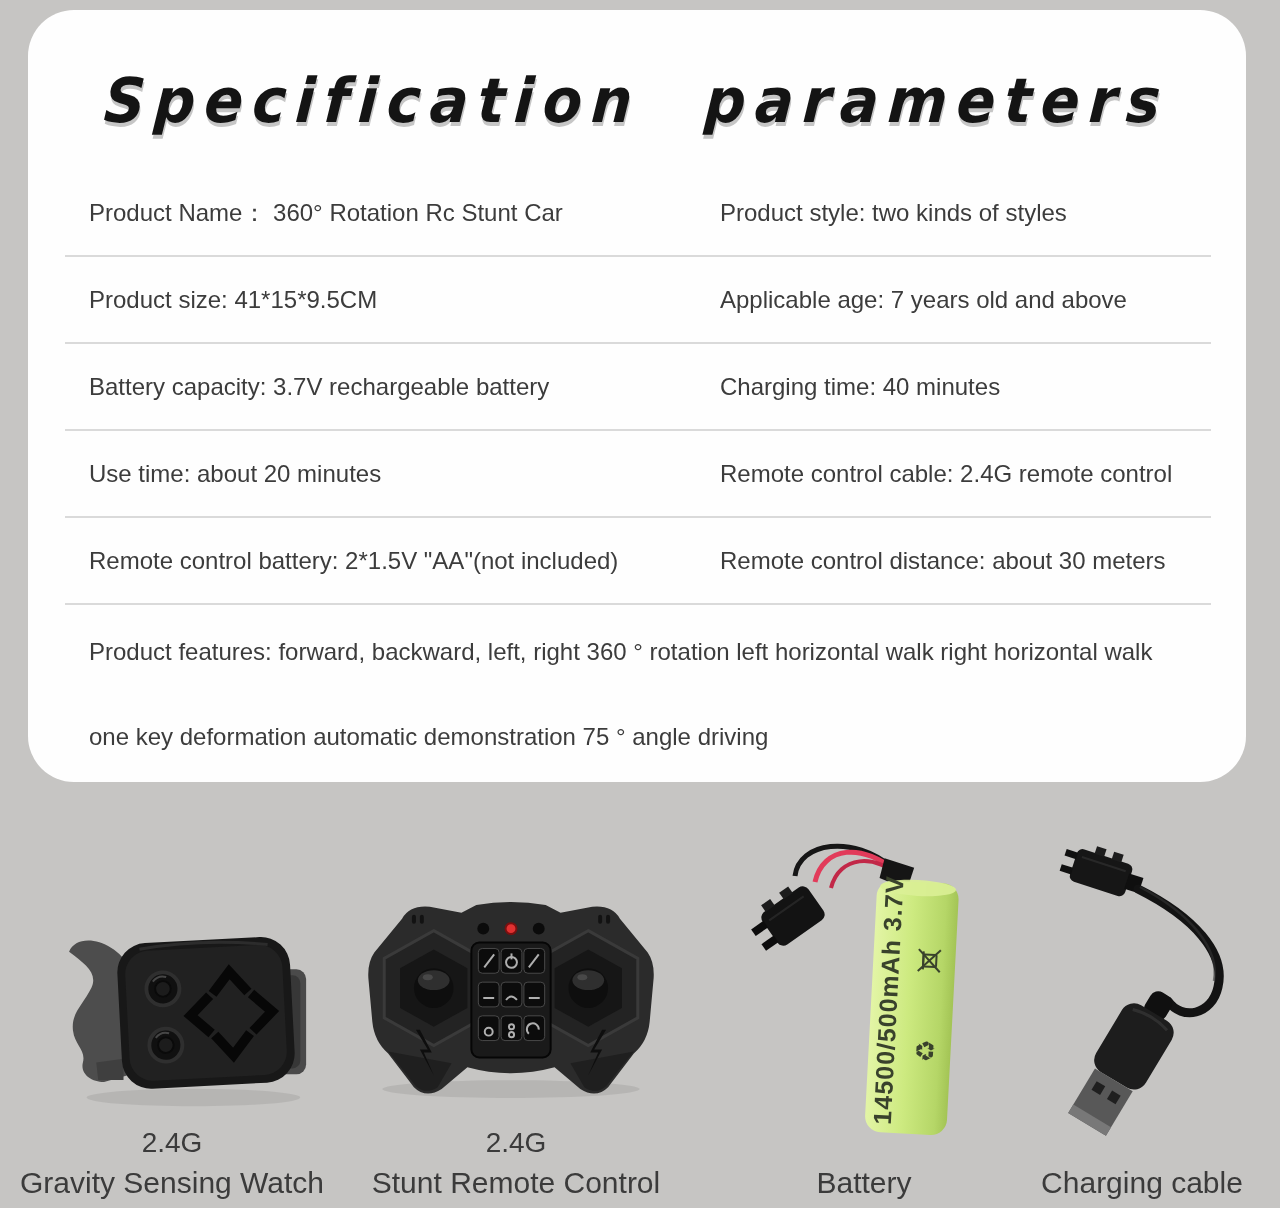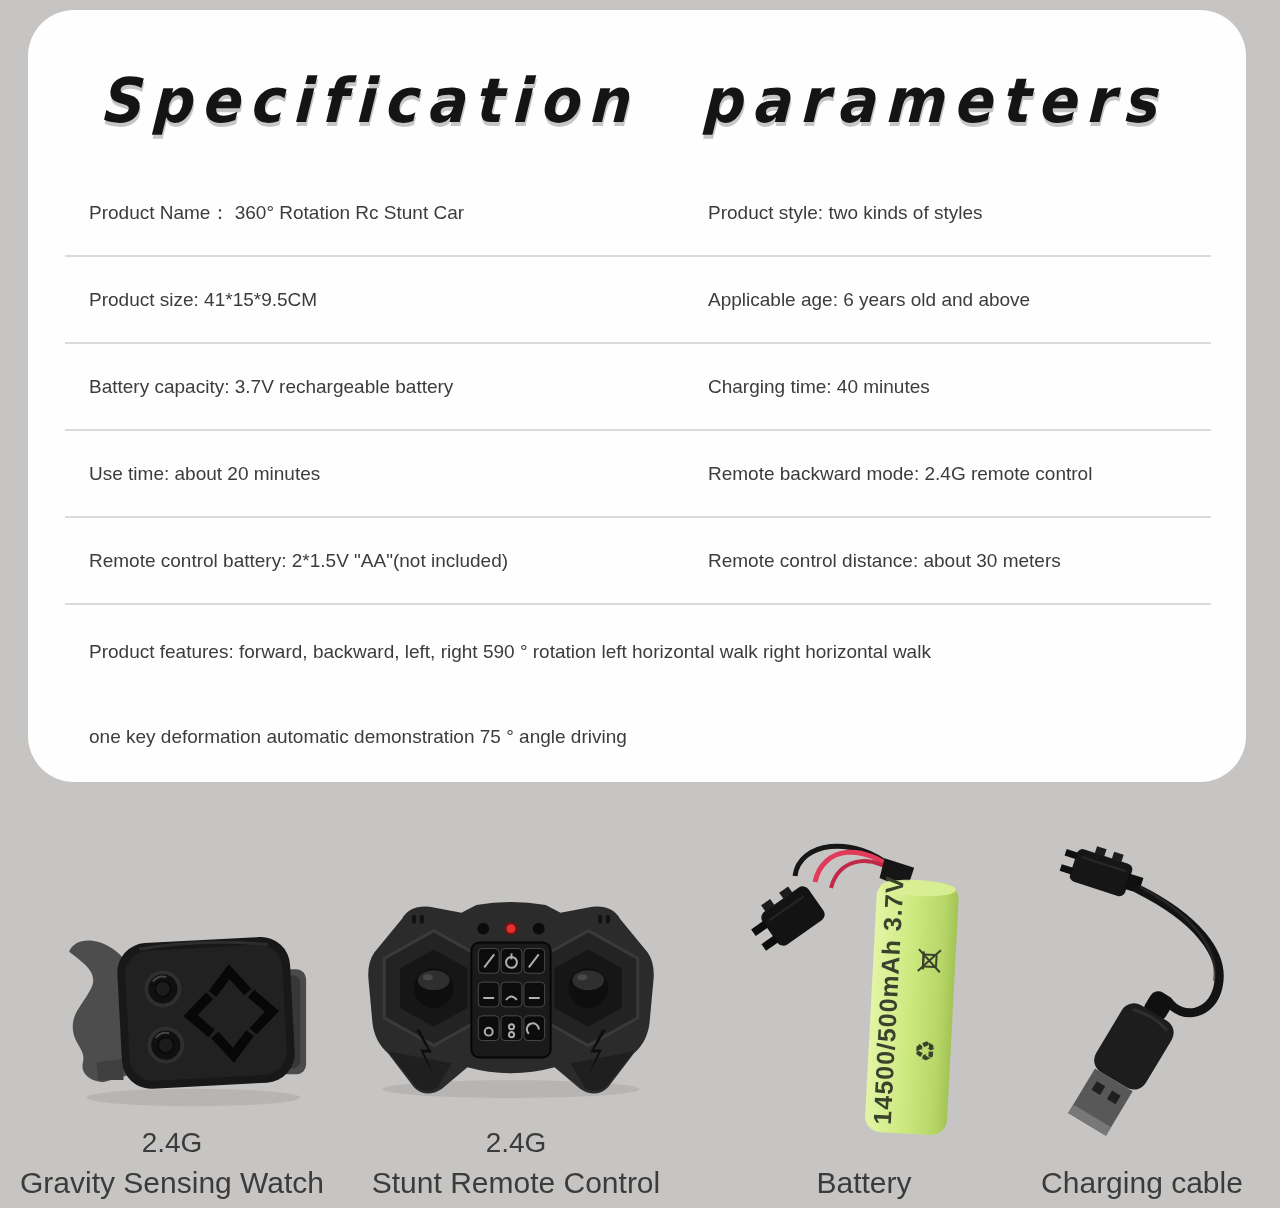--- a/index.html
+++ b/index.html
@@ -19,28 +19,28 @@
     font-family:"DejaVu Sans", sans-serif;
     font-size:56px;font-weight:900;font-style:italic;
     letter-spacing:9px;word-spacing:34px;
     color:#141414;
     transform:scale(1.02,1.1) skewX(-4deg);
     text-shadow:1px 4px 0 rgba(70,70,70,0.30);
     white-space:nowrap;
   }
   .spec-table{
     position:absolute;left:37px;top:160px;width:1146px;
-    color:#3c3c3c;font-size:19px;
+    color:#3c3c3c;font-size:24px;
   }
   .spec-row{
     display:flex;align-items:center;height:85px;
     border-bottom:2px solid #dadada;
   }
   .cell-left{width:643px;padding-left:24px;box-sizing:border-box;}
-  .cell-right{flex:1;}
+  .cell-right{flex:1;margin-left:12px;}
   .features{padding-left:24px;line-height:85px;padding-top:4px;}
   .features div{white-space:nowrap;}
   .figure{position:absolute;}
   .caption{
     position:absolute;top:1124px;width:400px;text-align:center;
     color:#3b3b3b;
   }
   .caption .sub{font-size:28px;line-height:38px;height:38px;}
   .caption .lbl{font-size:30px;line-height:42px;white-space:nowrap;}
 </style>
@@ -50,36 +50,36 @@
 <div class="card">
   <h1 class="title">Specification parameters</h1>
 
   <div class="spec-table">
     <div class="spec-row">
       <div class="cell-left">Product Name： 360° Rotation Rc Stunt Car</div>
       <div class="cell-right">Product style: two kinds of styles</div>
     </div>
     <div class="spec-row">
       <div class="cell-left">Product size: 41*15*9.5CM</div>
-      <div class="cell-right">Applicable age: 6 years old and above</div>
+      <div class="cell-right">Applicable age: 7 years old and above</div>
     </div>
     <div class="spec-row">
       <div class="cell-left">Battery capacity: 3.7V rechargeable battery</div>
       <div class="cell-right">Charging time: 40 minutes</div>
     </div>
     <div class="spec-row">
       <div class="cell-left">Use time: about 20 minutes</div>
-      <div class="cell-right">Remote backward mode: 2.4G remote control</div>
+      <div class="cell-right">Remote control cable: 2.4G remote control</div>
     </div>
     <div class="spec-row">
       <div class="cell-left">Remote control battery: 2*1.5V "AA"(not included)</div>
       <div class="cell-right">Remote control distance: about 30 meters</div>
     </div>
     <div class="features">
-      <div>Product features: forward, backward, left, right 590 ° rotation left horizontal walk right horizontal walk</div>
+      <div>Product features: forward, backward, left, right 360 ° rotation left horizontal walk right horizontal walk</div>
       <div>one key deformation automatic demonstration 75 ° angle driving</div>
     </div>
   </div>
 </div>
 
 <div class="figure" style="left:38px;top:916px;width:272px;height:196px;">
   <svg width="272" height="196" viewBox="0 0 280 200">
     <ellipse cx="160" cy="186" rx="110" ry="9" fill="#000" opacity="0.08"></ellipse>
 
     <path d="M96,54 C78,22 40,16 32,36 C48,48 62,58 55,73 C46,91 34,99 36,117 C38,133 50,137 46,151 C44,162 55,170 68,170 L96,162 Z" fill="#4d4d4d"></path>

